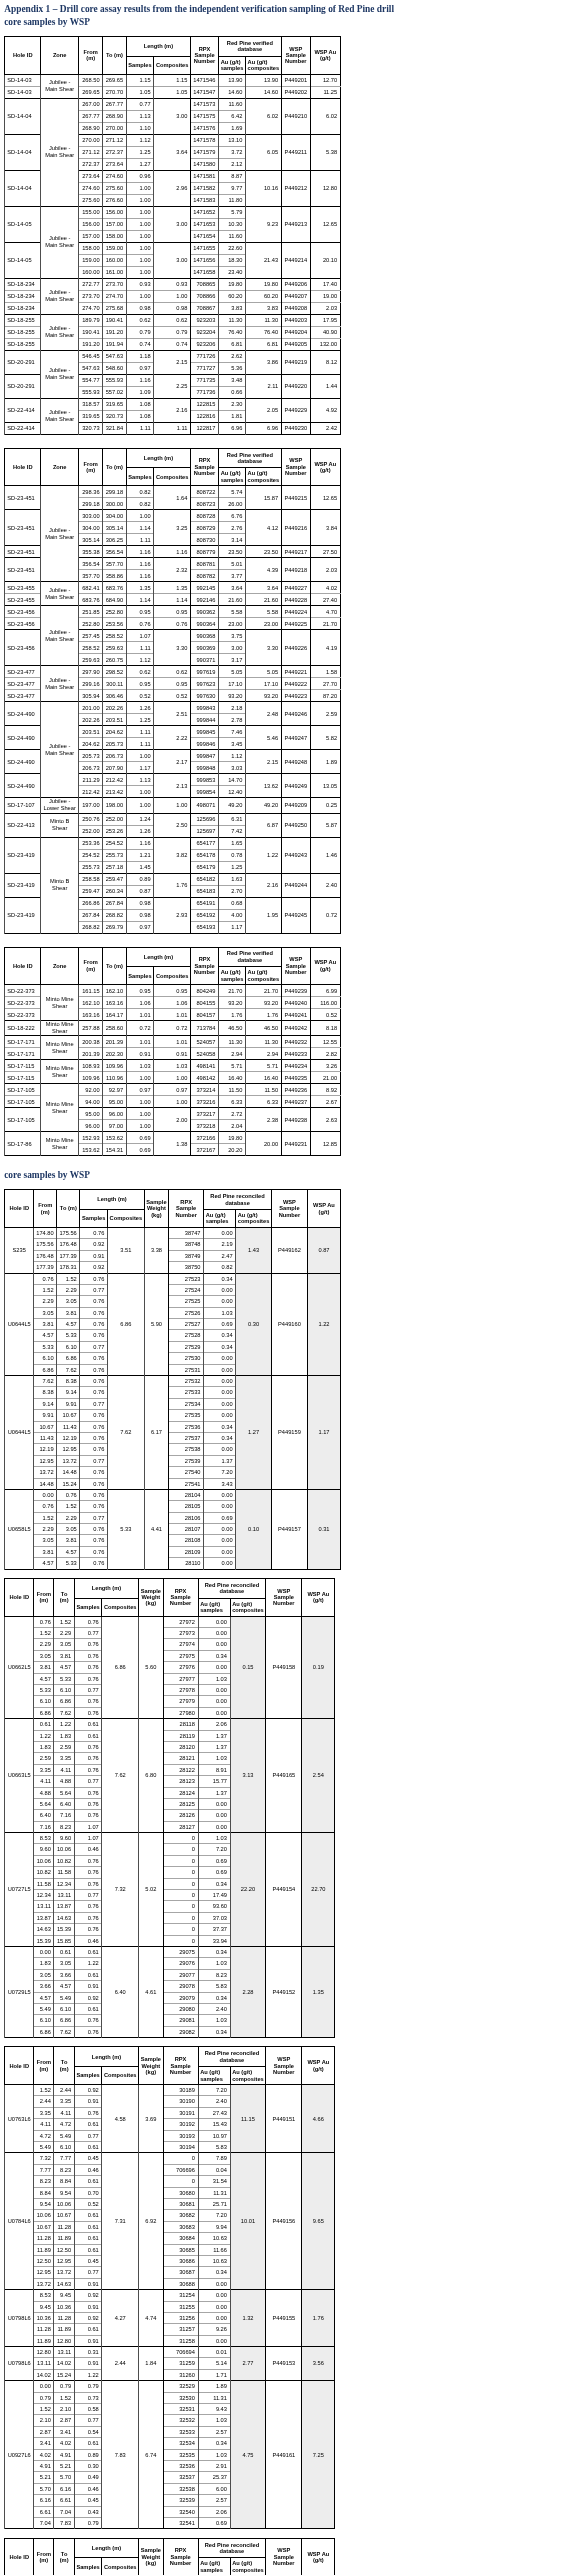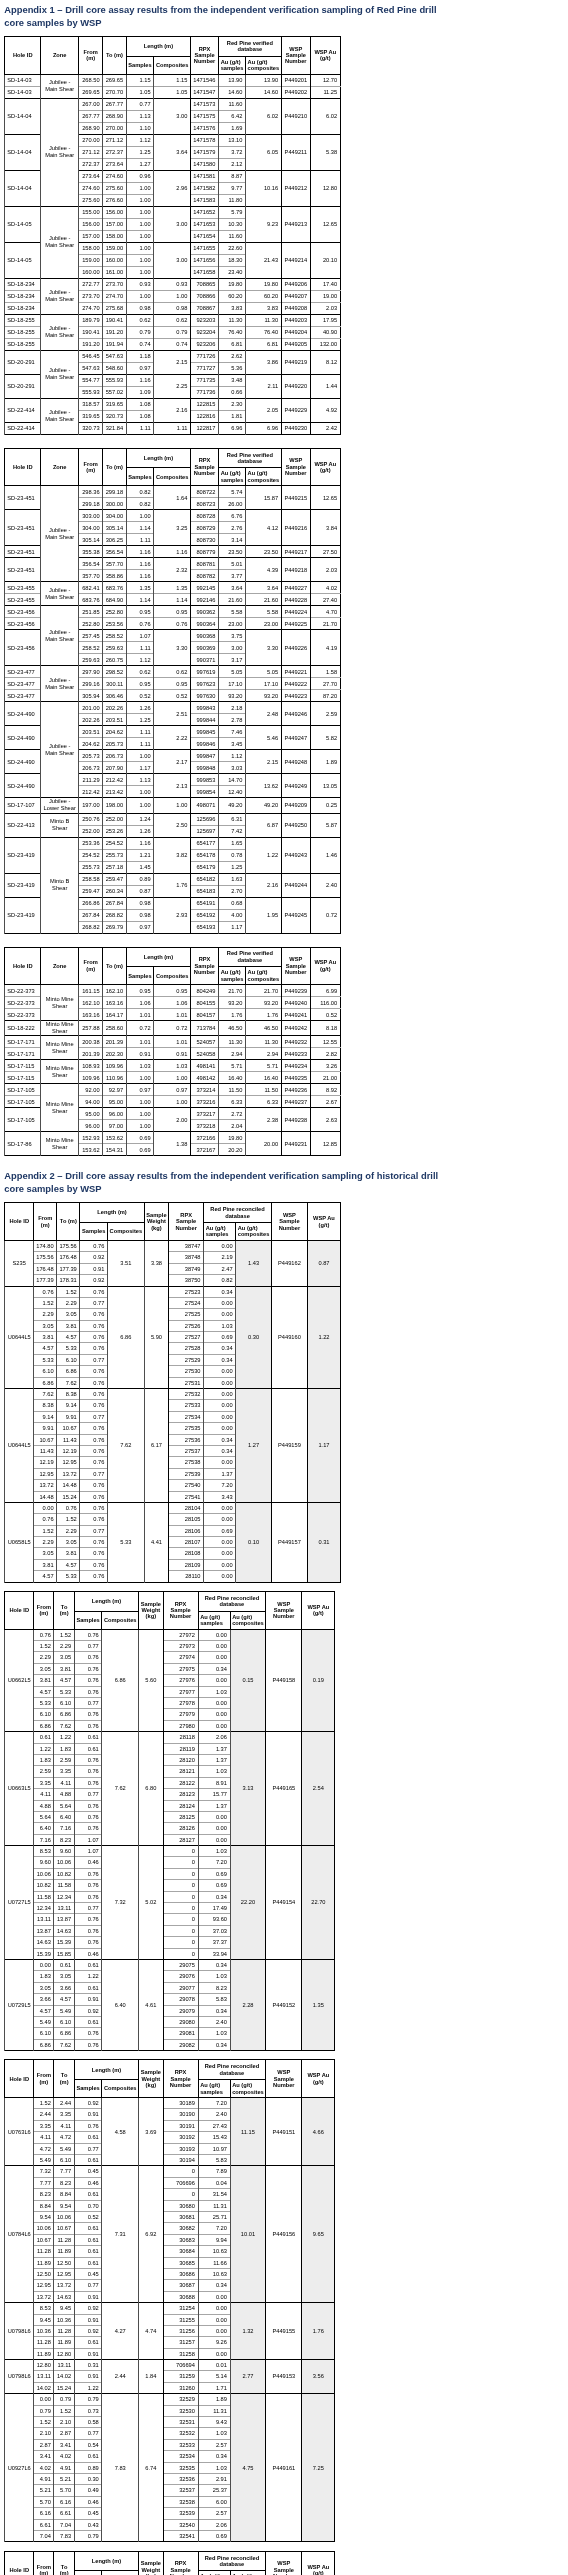--- a/index.html
+++ b/index.html
@@ -1,18 +1,18 @@
 <!DOCTYPE html>
 <html style="--title-color: #1F3864; --shade: #ededed;font-size:8.3px"><head>
 <meta charset="utf-8">
 <style>
   html,body{margin:0;padding:0;background:#fff;}
   body{width:568px;font-family:"Liberation Sans",sans-serif;color:#000;}
   .content{padding:3.1px 0 5.2px 4.2px;}
-  .apptitle{font-size:9.4px;font-weight:bold;line-height:13px;color:var(--title-color,#1F3864);margin:0 0 6.8px 0;}
+  .apptitle{font-size:9.4px;font-weight:bold;line-height:13px;color:var(--title-color,#1F3864);margin:0 0 6.8px 0;font-family:Liberation Serif, serif;}
   .apptitle span{display:block;}
   .t2{margin-top:11.5px;}
   table{border-collapse:collapse;table-layout:fixed;border:1px solid #000;}
   .a1 table,.a2 table{margin:0 0 13px 0;}
   .a2 table{margin-bottom:8.3px;}
   td,th{font-size:5.7px;line-height:1.12;padding:0 2.1px;border-left:0.5px solid #4d4d4d;border-top:0.5px solid #a6a6a6;vertical-align:middle;overflow:hidden;word-wrap:break-word;}
   th{border:0.5px solid #000;font-weight:bold;text-align:center;padding:0.5px 1.6px;}
   thead tr:first-child th{height:17.7px;}
   thead tr+tr th{height:16px;}
   .sub{text-align:left;}
@@ -977,21 +977,20 @@
             <td class="num">154.31</td>
             <td class="num">0.69</td>
             <td class="num tl">372167</td>
             <td class="num">20.20</td>
           </tr>
         </tbody>
       </table>
     </div>
 
   <h1 class="apptitle t2">
-    <span>Appendix 2 – Drill core assay results from the independent verification sampling of historical drill</span>
     <span>core samples by WSP</span>
   </h1>
   <div id="a2" class="a2">
       <table>
         <colgroup>
           <col style="width: 29px;">
           <col style="width: 20.3px;">
           <col style="width: 20.3px;">
           <col style="width: 25.6px;">
           <col style="width: 24px;">

